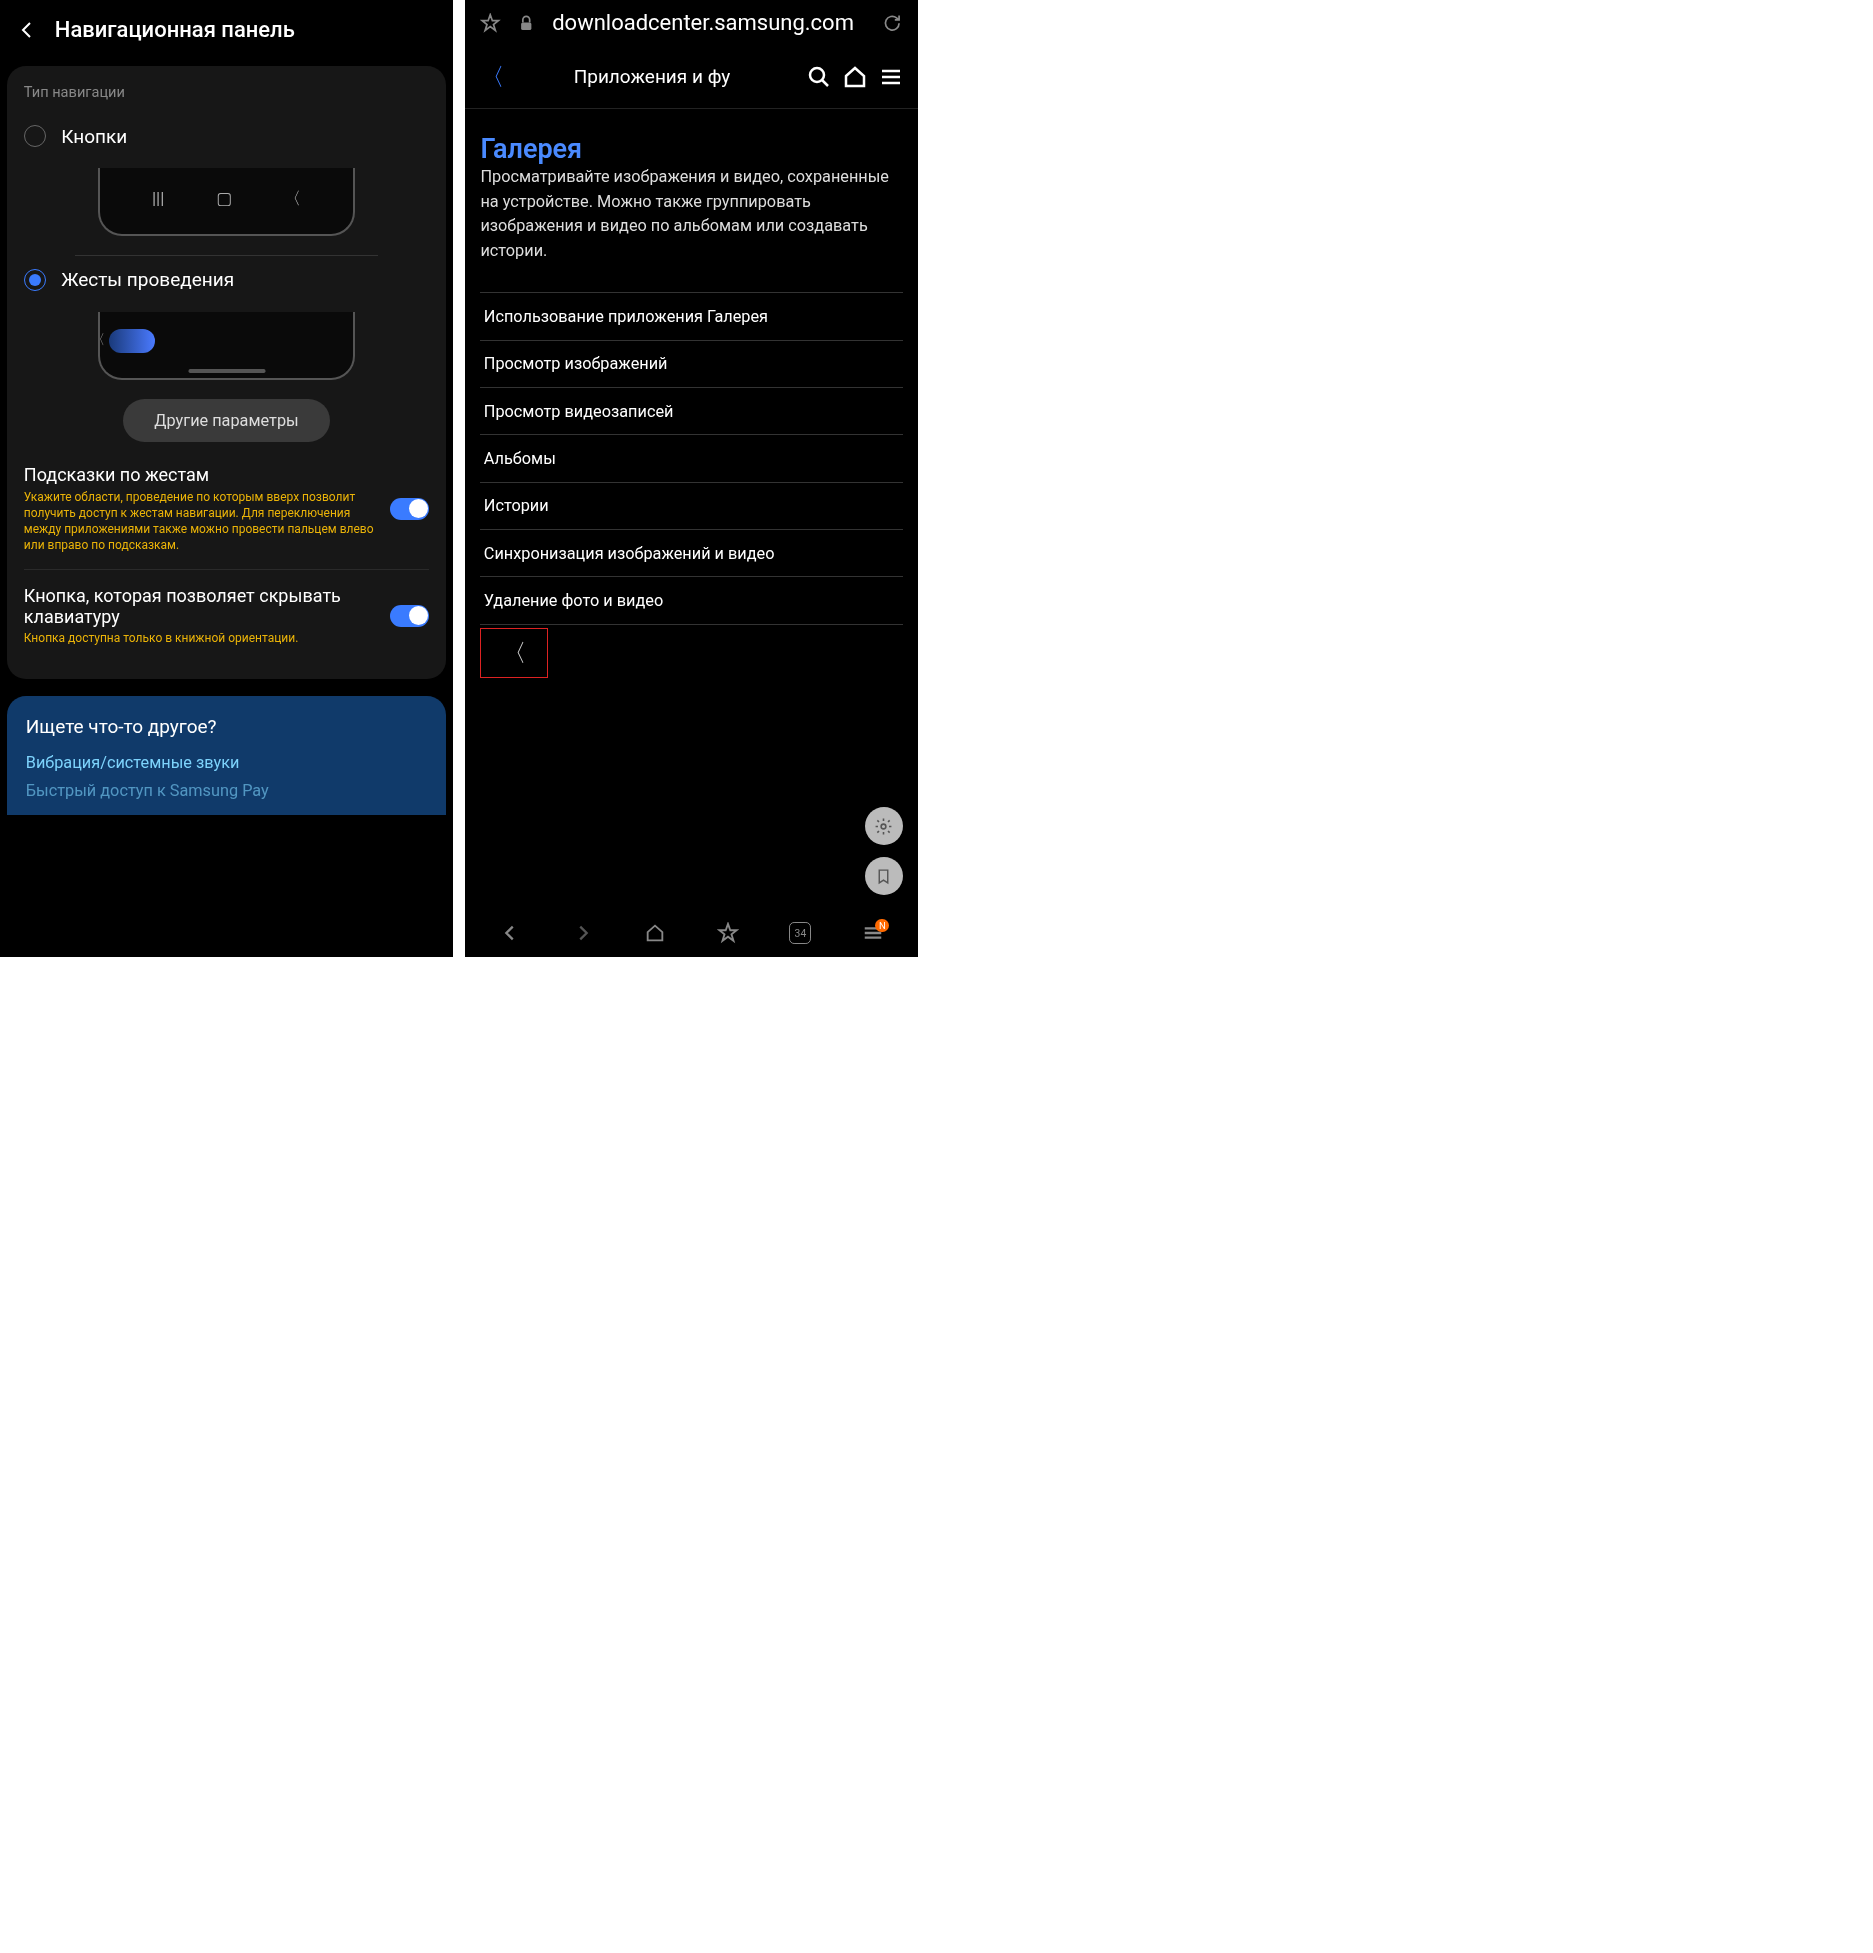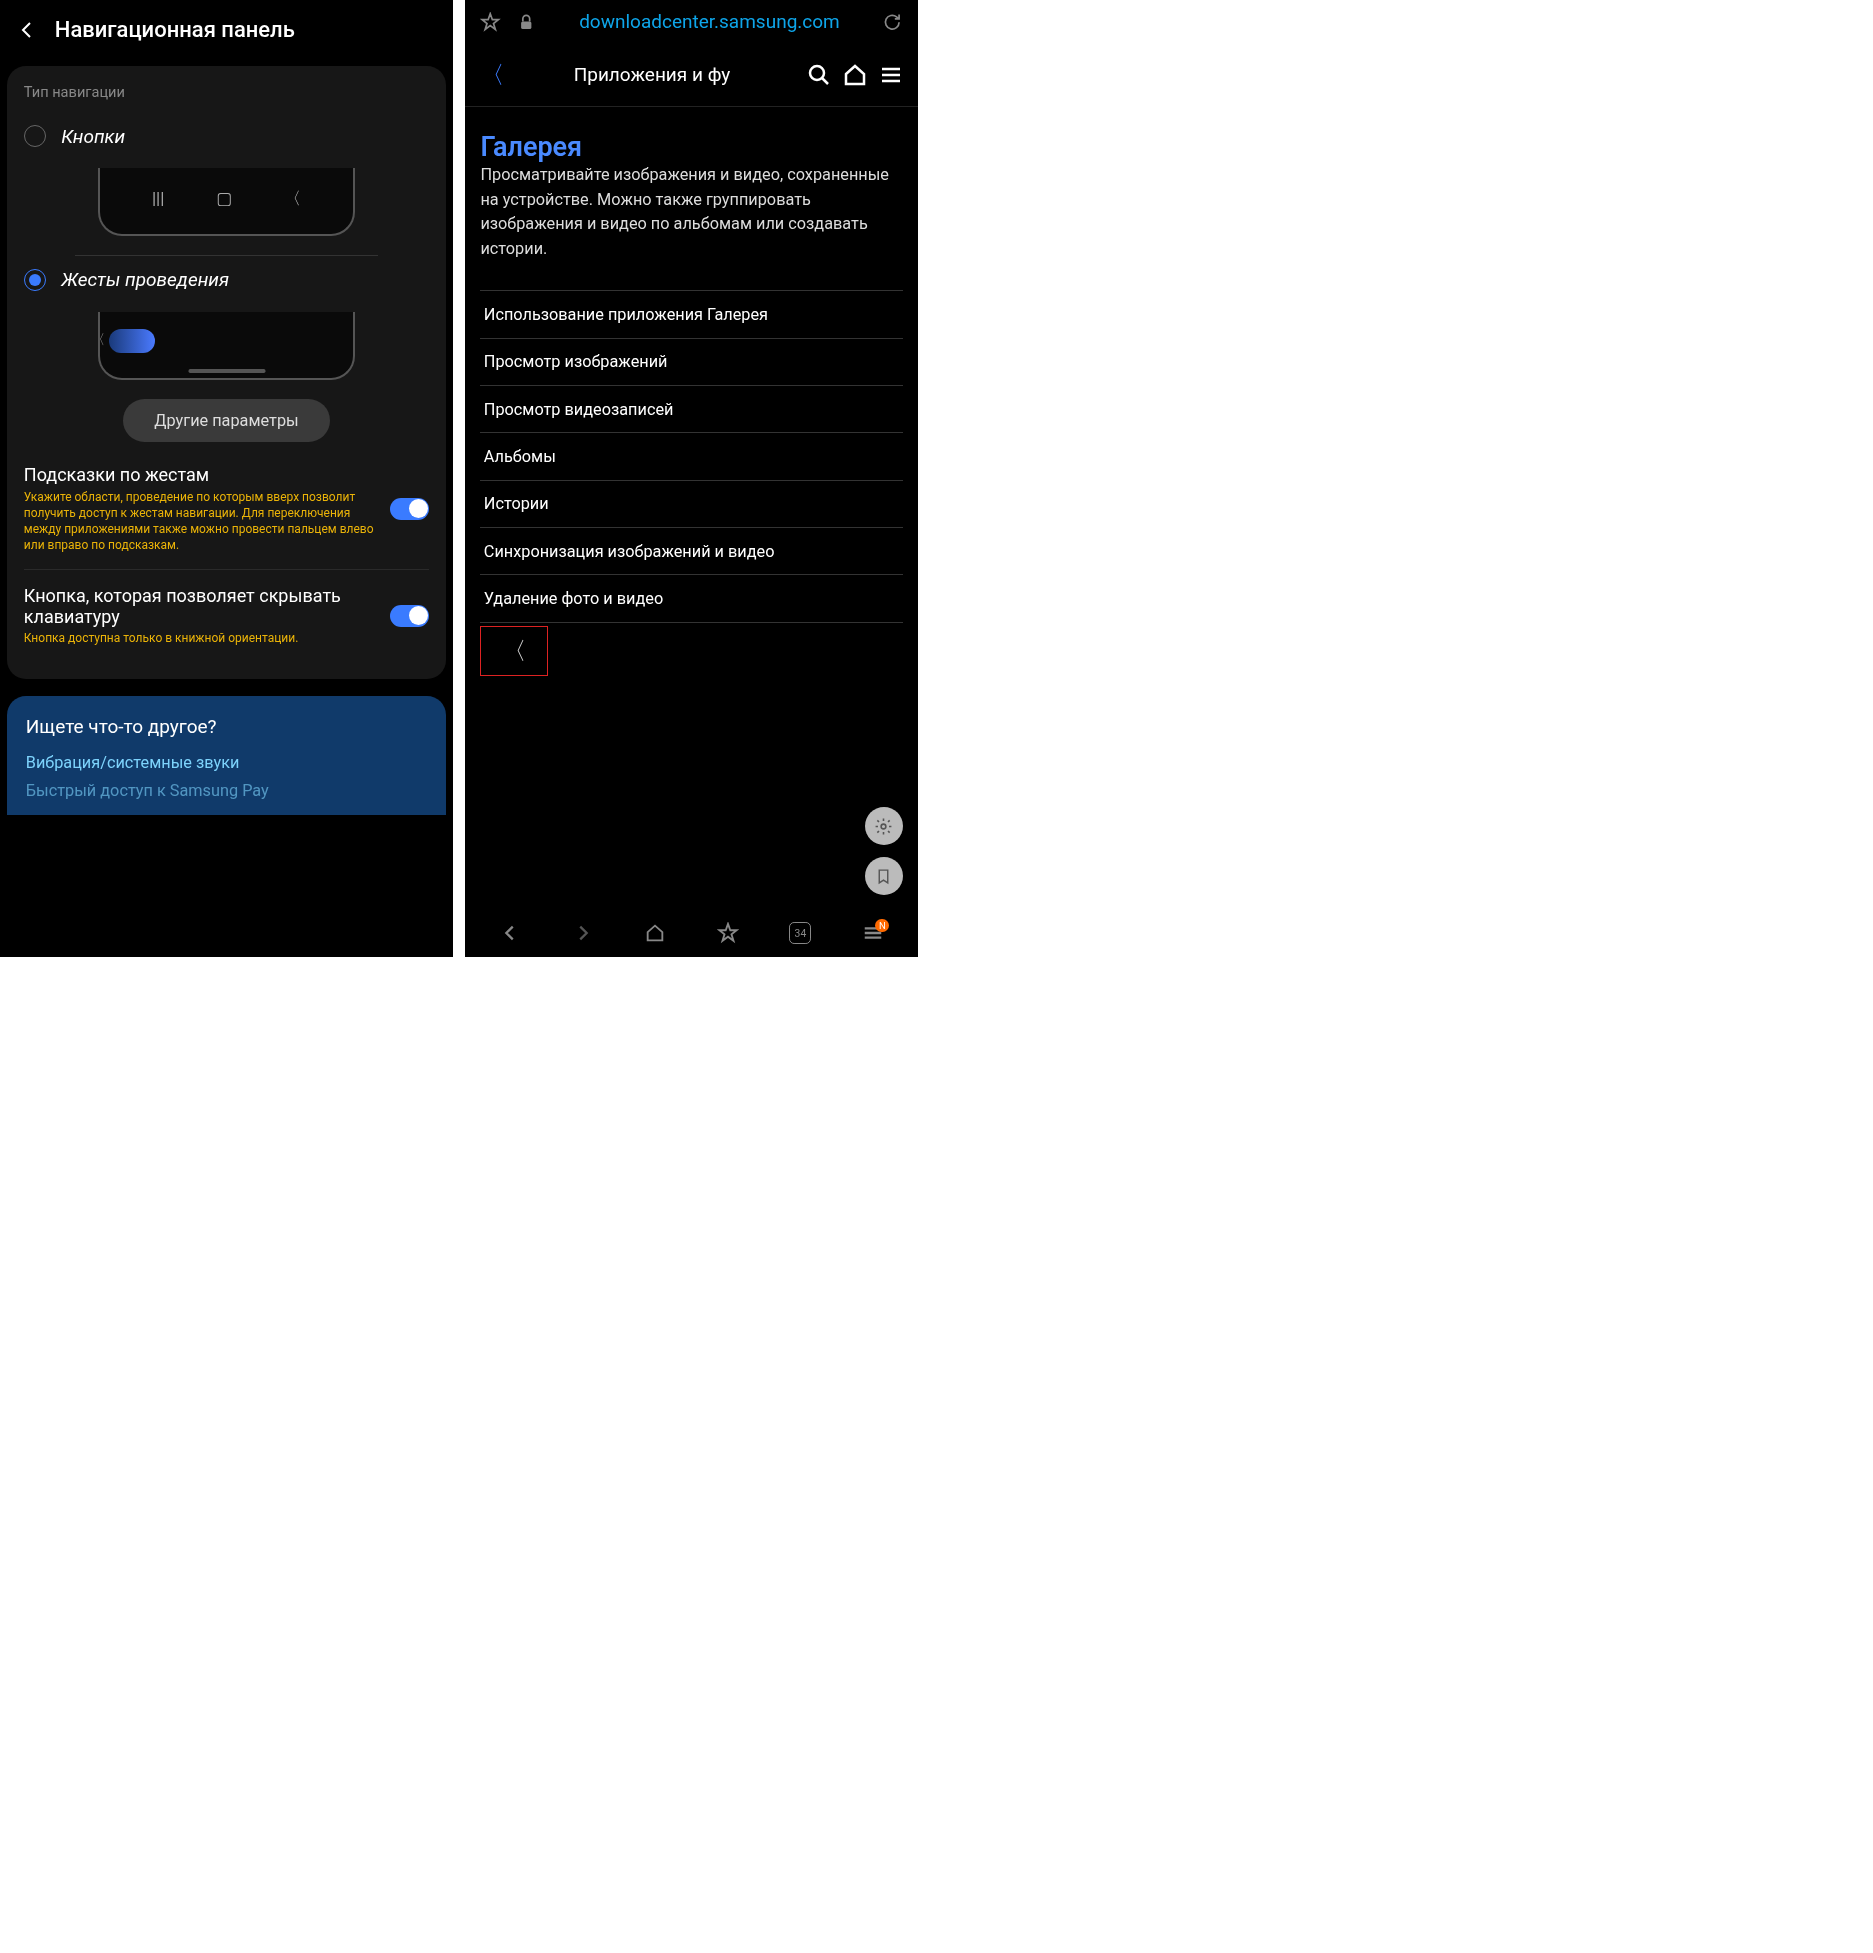--- a/index.html
+++ b/index.html
@@ -38,21 +38,20 @@
 .section-label {
   font-size: 14.6px;
   color: #888;
   padding: 5.1px 0 12px 0;
 }
 .radio-row {
   display: flex;
   align-items: center;
   gap: 15.4px;
   padding: 12px 0;
-  font-style: italic;
 }
 .radio {
   width: 22px; height: 22px;
   border: 1.7px solid #666;
   border-radius: 50%;
   display: flex;
   align-items: center;
   justify-content: center;
 }
 .radio.selected { border-color: #3a7bff; }
@@ -163,21 +162,21 @@
 .promo-link { font-size: 16.3px; color: #7dd3fc; margin-bottom: 8.6px; }
 .promo-link.faded { opacity: 0.6; }
 
 
 .browser-bar {
   display: flex;
   align-items: center;
   padding: 10.3px 15.4px;
   gap: 15.4px;
 }
-.browser-bar .url { flex: 1; text-align: center; font-size: 19px; color: #0ea5e9; }
+.browser-bar .url { flex: 1; font-size: 22px; color: #ffffff; }
 .browser-icon { width: 20.5px; height: 20.5px; color: #888; }
 .app-header {
   display: flex;
   align-items: center;
   padding: 15.4px 15.4px 15.4px 15.4px;
   gap: 12px;
   border-bottom: 0.9px solid #222;
 }
 .app-back { color: #3a7bff; font-size: 24px; width: 17px; }
 .app-title { flex: 1; text-align: center; font-size: 19px; color: #fff; white-space: nowrap; overflow: hidden; }

